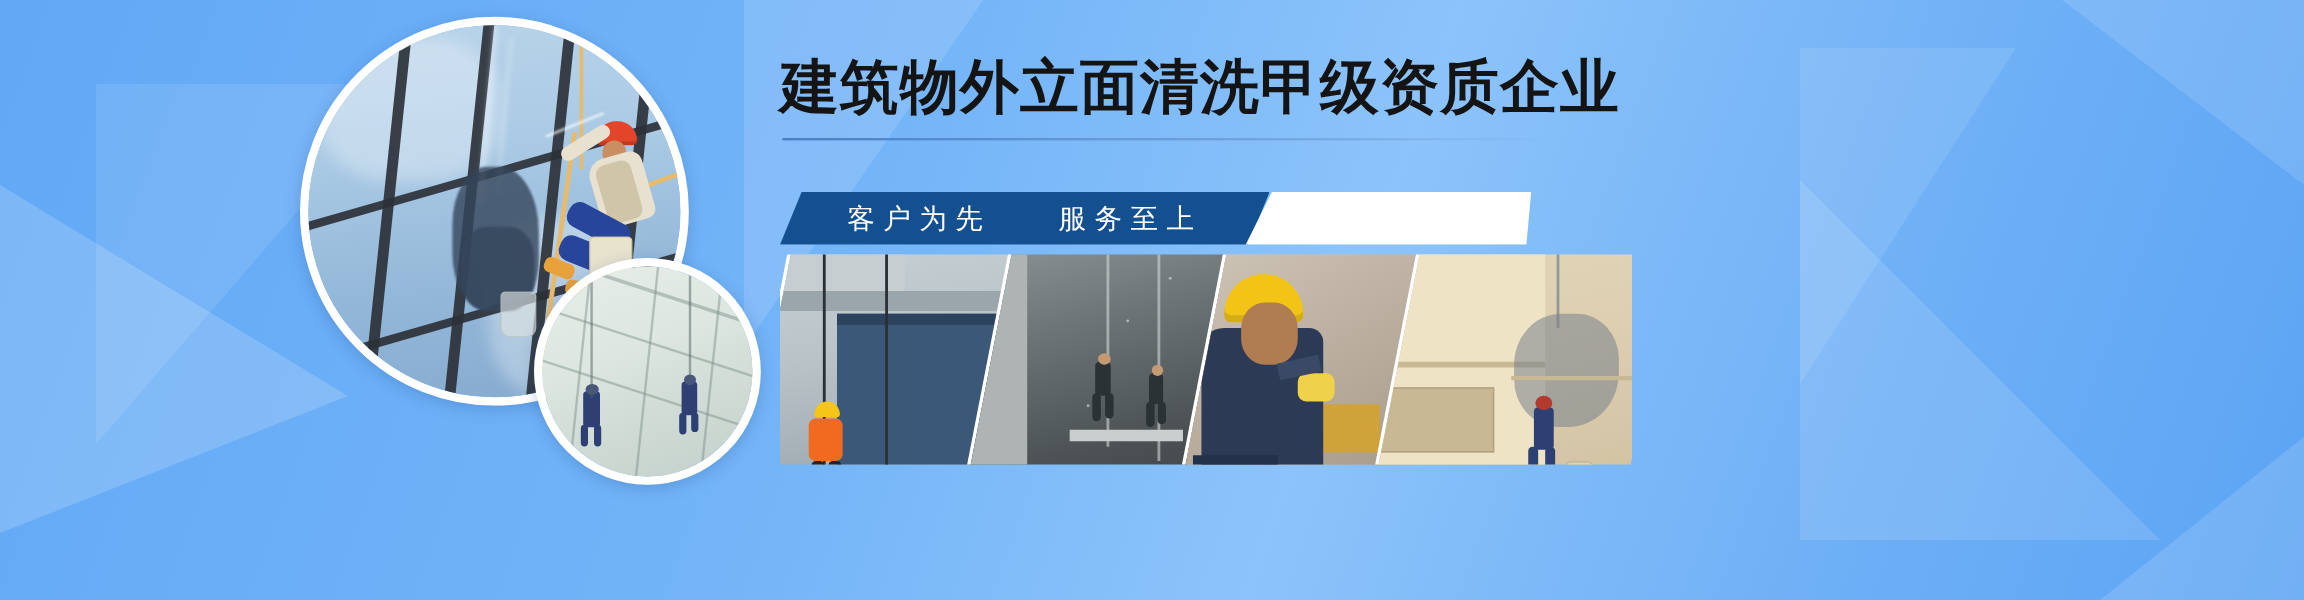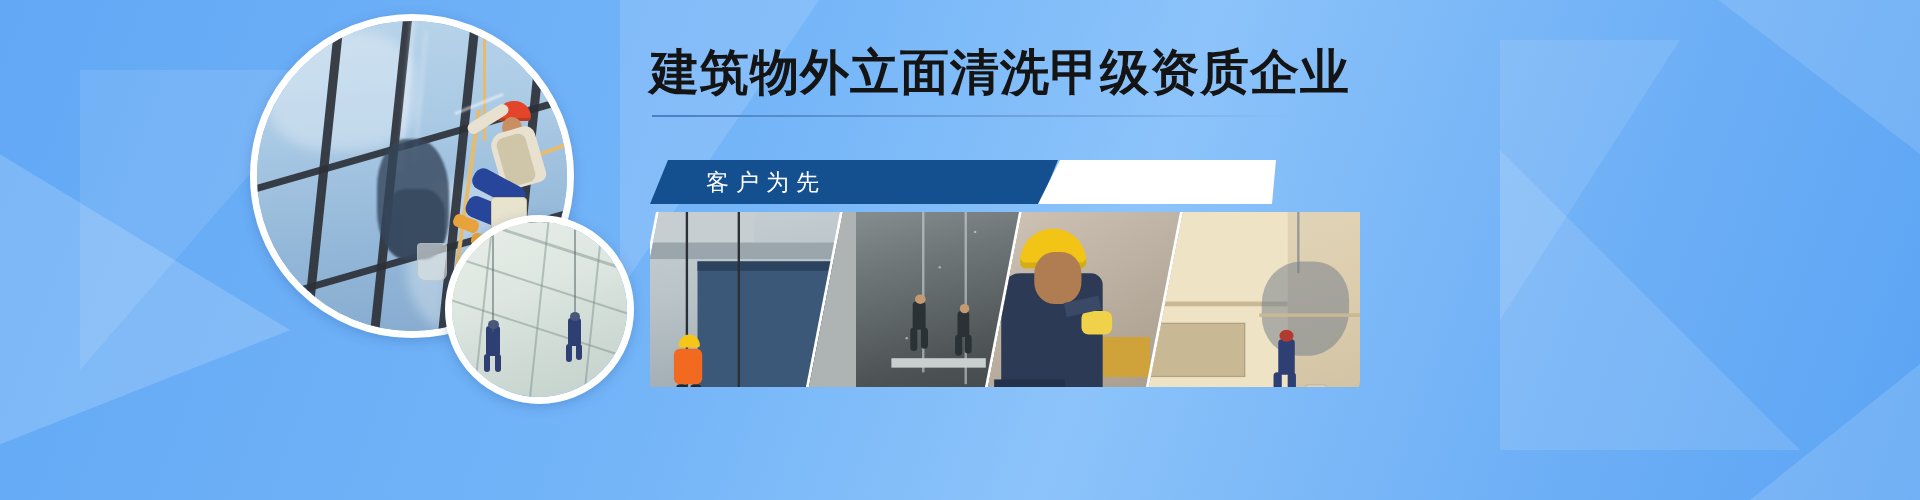--- a/index.html
+++ b/index.html
@@ -229,20 +229,21 @@
 
     <div class="headline">建筑物外立面清洗甲级资质企业</div>
 
     <div class="rule"></div>
 
 
     <div class="ribbon">
       <div class="ribbon-blue"></div>
       <div class="ribbon-white"></div>
       <div class="ribbon-txt rb1">客户为先</div>
+      <div class="ribbon-txt rb2">服务至上</div>
     </div>
   </div>
 
   <div class="strip">
 
     <div class="slide s1">
       <div class="inner sc1">
         <div class="b-panel" style="left:-10px;top:0;width:120px;height:70px;background:#c6ced2;"></div>
         <div class="b-panel" style="left:-10px;top:70px;width:230px;height:14px;background:#9aa6ac;"></div>
         <div class="b-window" style="left:62px;top:86px;width:140px;height:120px;"></div>

